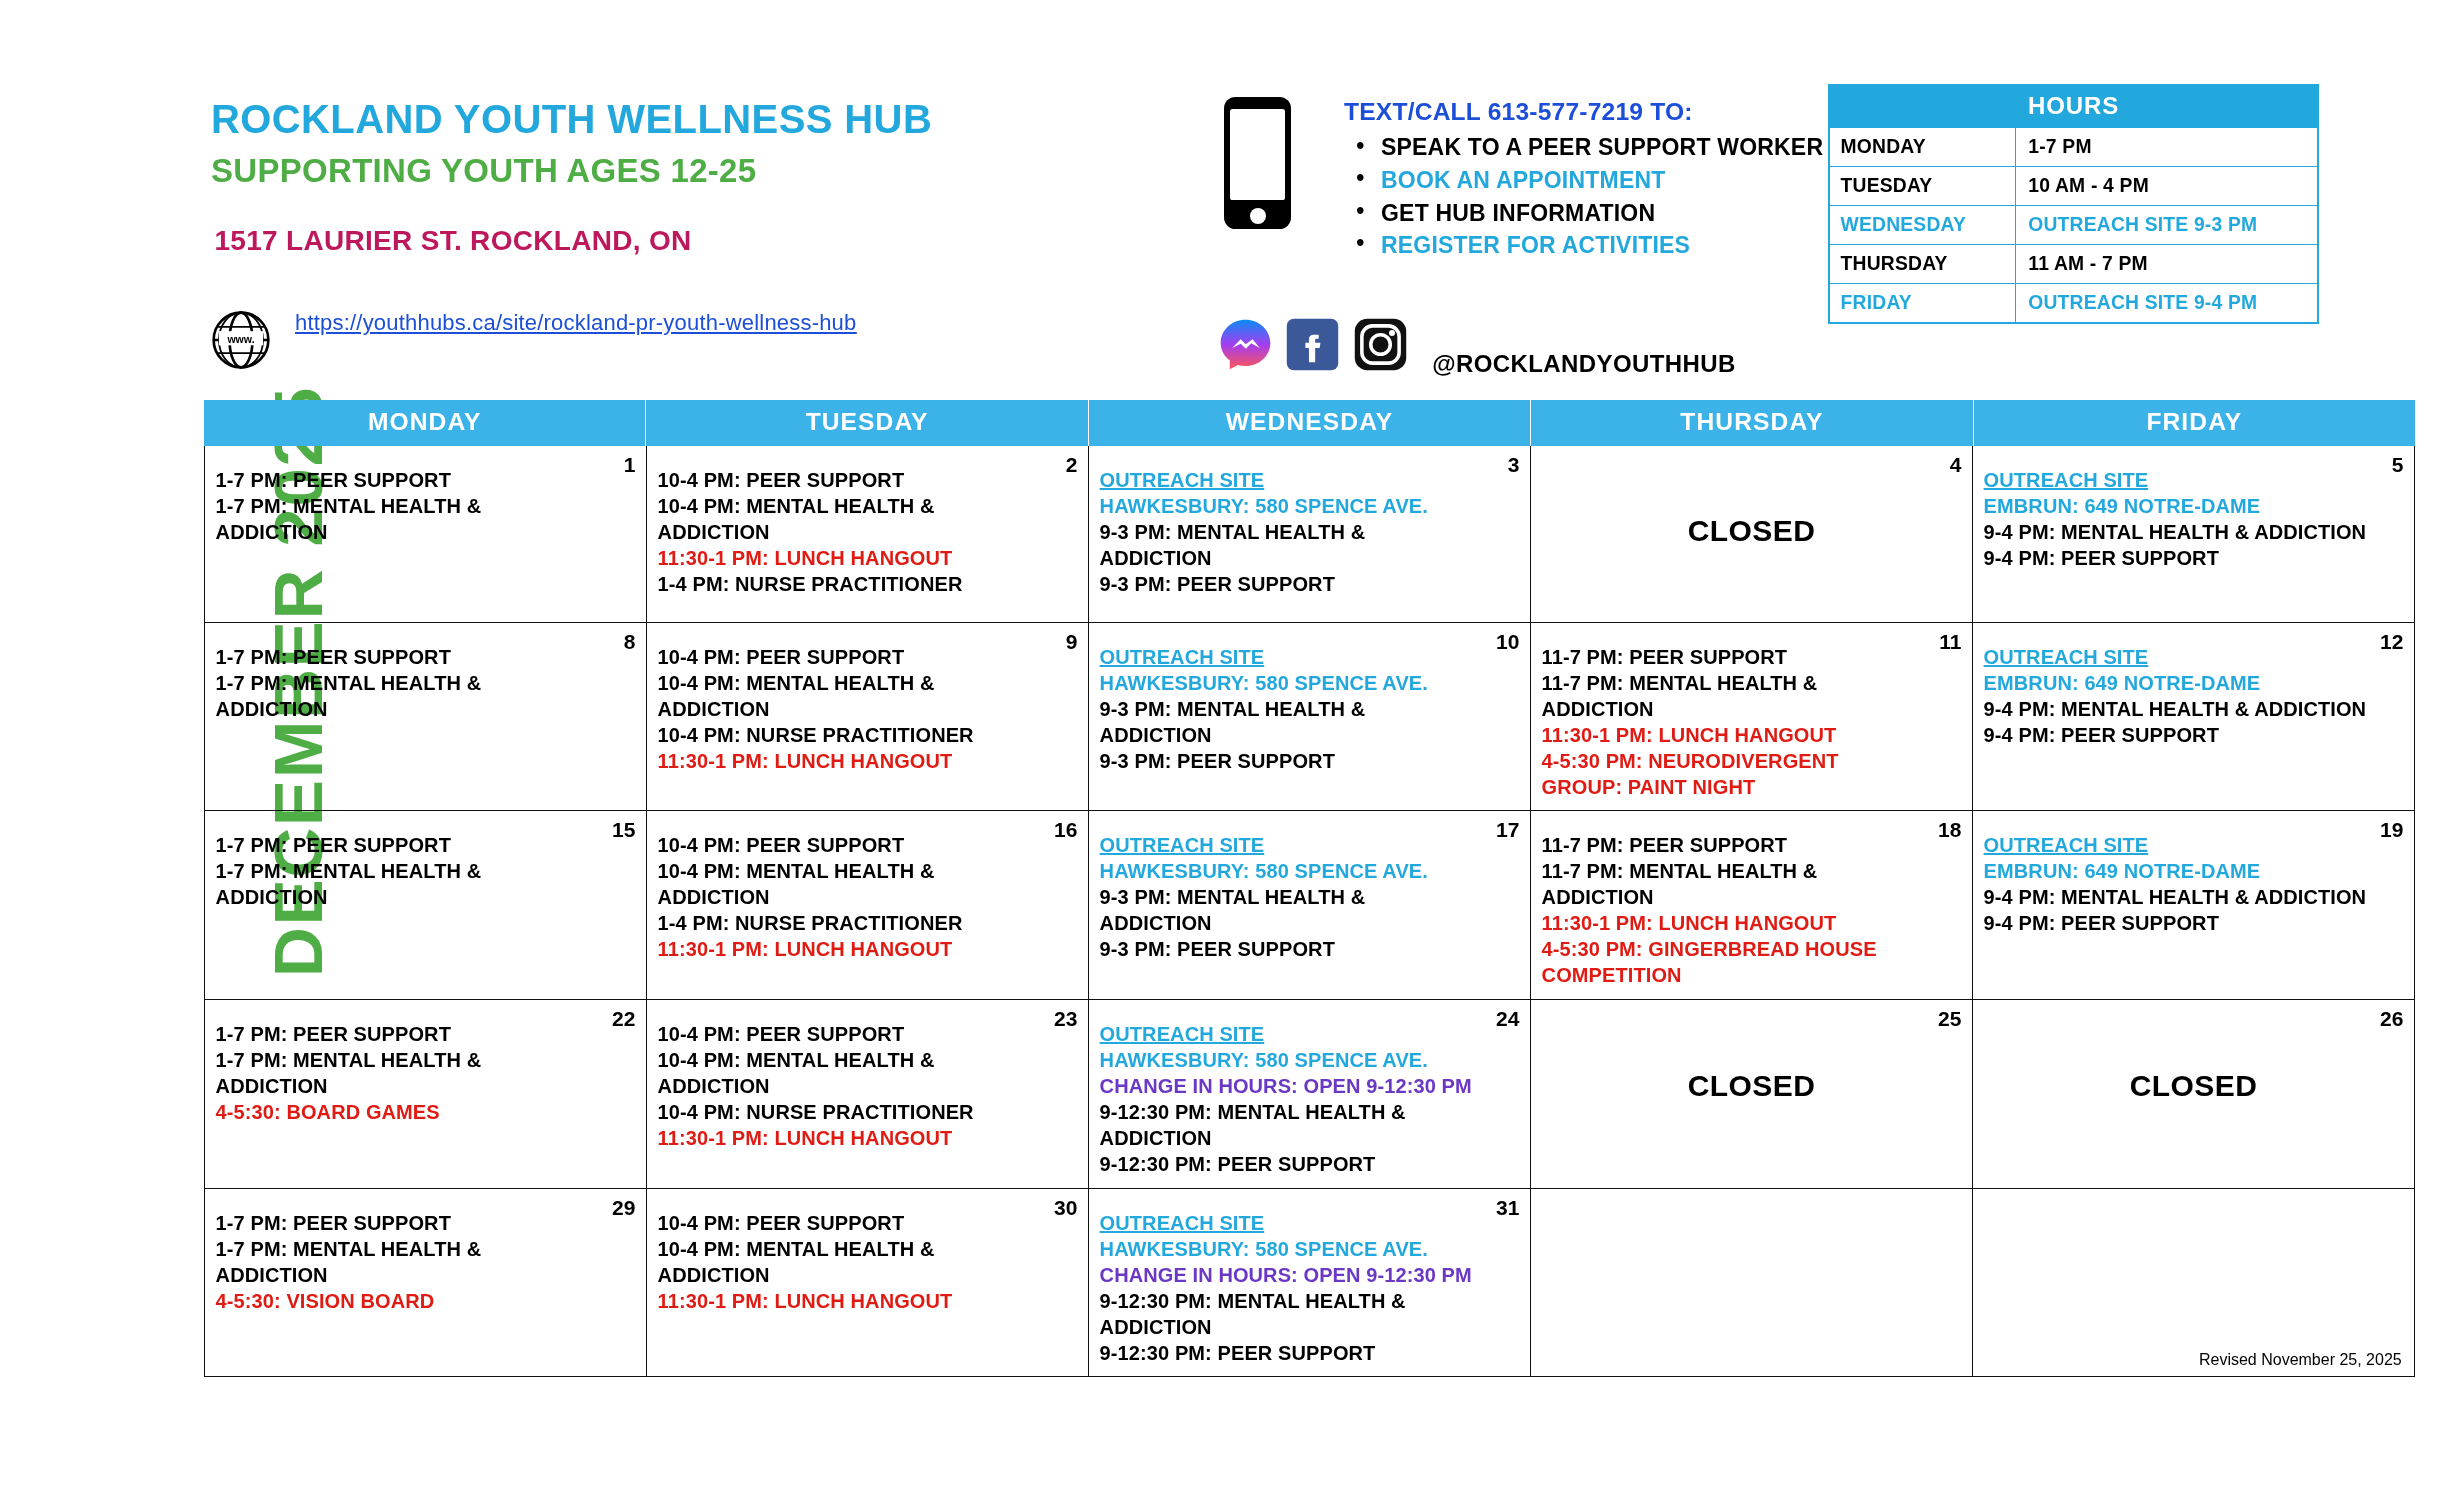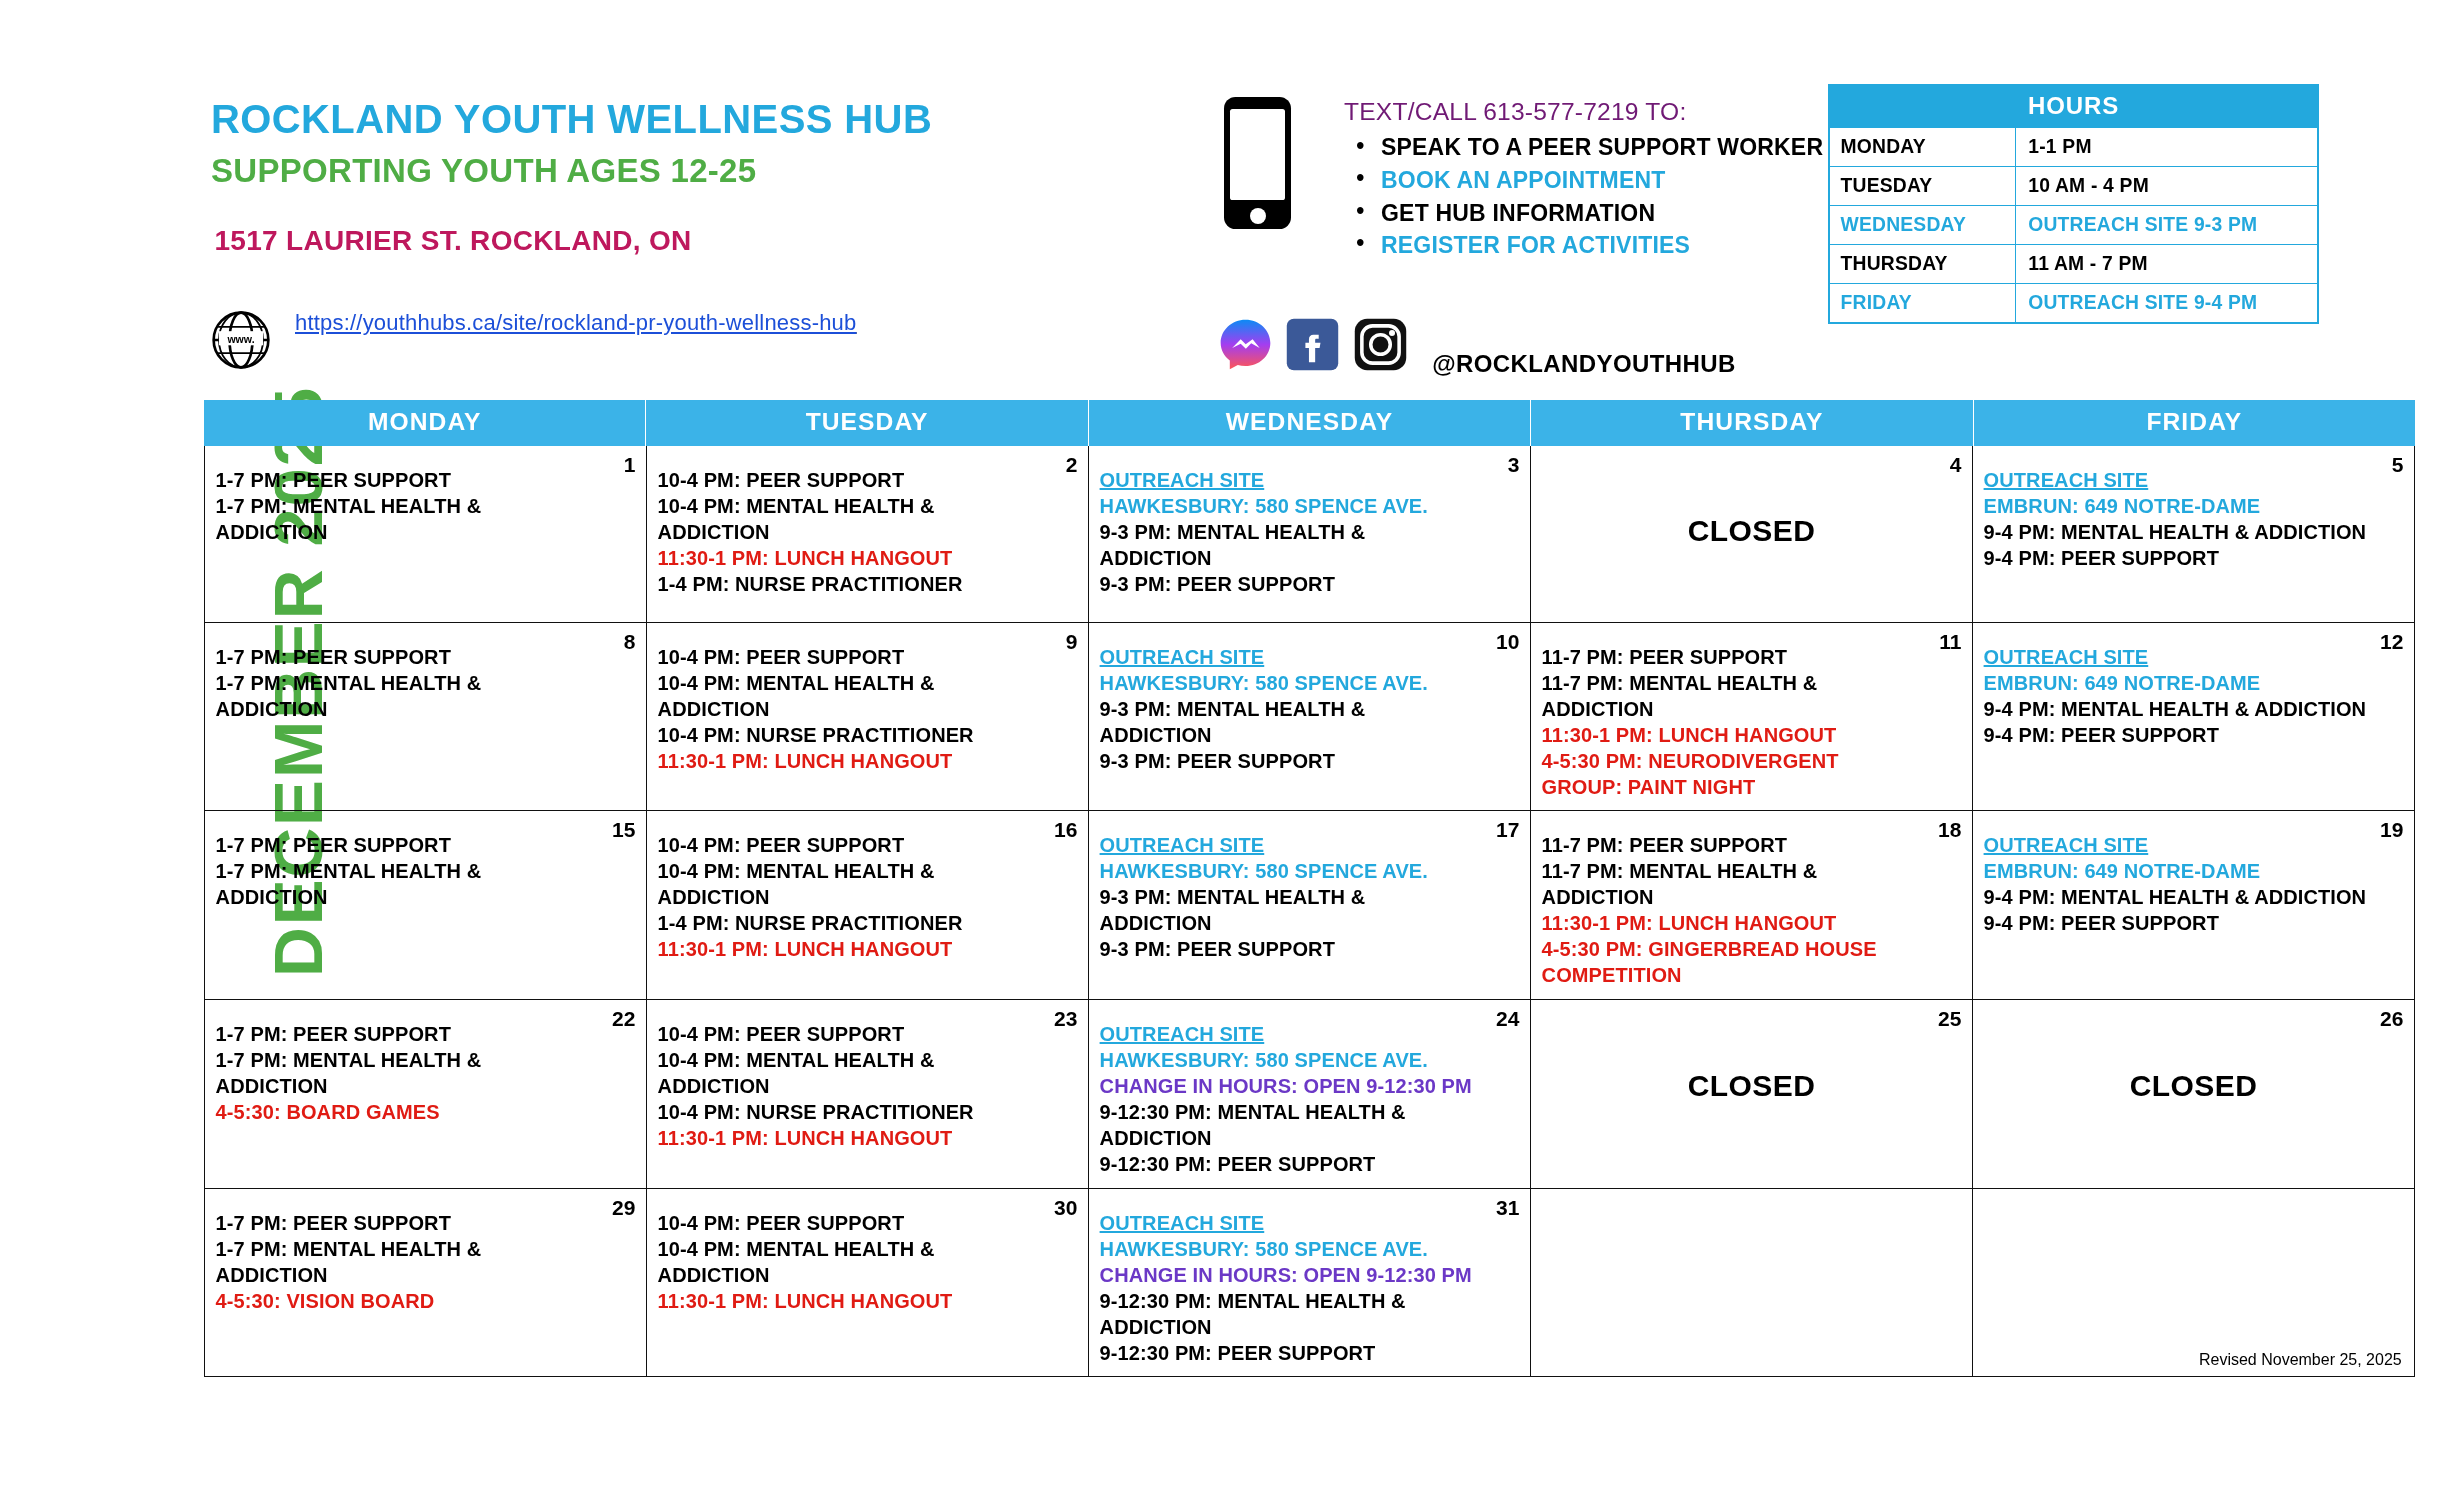--- a/index.html
+++ b/index.html
@@ -97,22 +97,22 @@
     background: #fff;
     border-radius: 50%;
   }
   .textcall {
     position: absolute;
     left: 1344px; top: 98px;
     width: 616px;
   }
   .textcall-title {
     font-size: 24.6px;
-    font-weight: normal;
-    color: #701a75;
+    font-weight: bold;
+    color: #1d4ed8;
     letter-spacing: 0.2px;
     margin: 0 0 5.3px 0;
   }
   .textcall ul {
     list-style: none;
     margin: 0; padding: 0;
   }
   .textcall li {
     font-size: 23px;
     font-weight: bold;
@@ -346,21 +346,21 @@
           <circle cx="44" cy="18" r="3.4" fill="#ffffff"></circle>
         </svg>
       </span>
       <span class="handle">@ROCKLANDYOUTHHUB</span>
     </div>
 
     <div class="hours">
       <div class="hours-title">HOURS</div>
       <div class="hrow">
         <div class="hday">MONDAY</div>
-        <div class="hval">1-1 PM</div>
+        <div class="hval">1-7 PM</div>
       </div>
       <div class="hrow">
         <div class="hday">TUESDAY</div>
         <div class="hval">10 AM - 4 PM</div>
       </div>
       <div class="hrow">
         <div class="hday blue">WEDNESDAY</div>
         <div class="hval blue">OUTREACH SITE 9-3 PM</div>
       </div>
       <div class="hrow">

